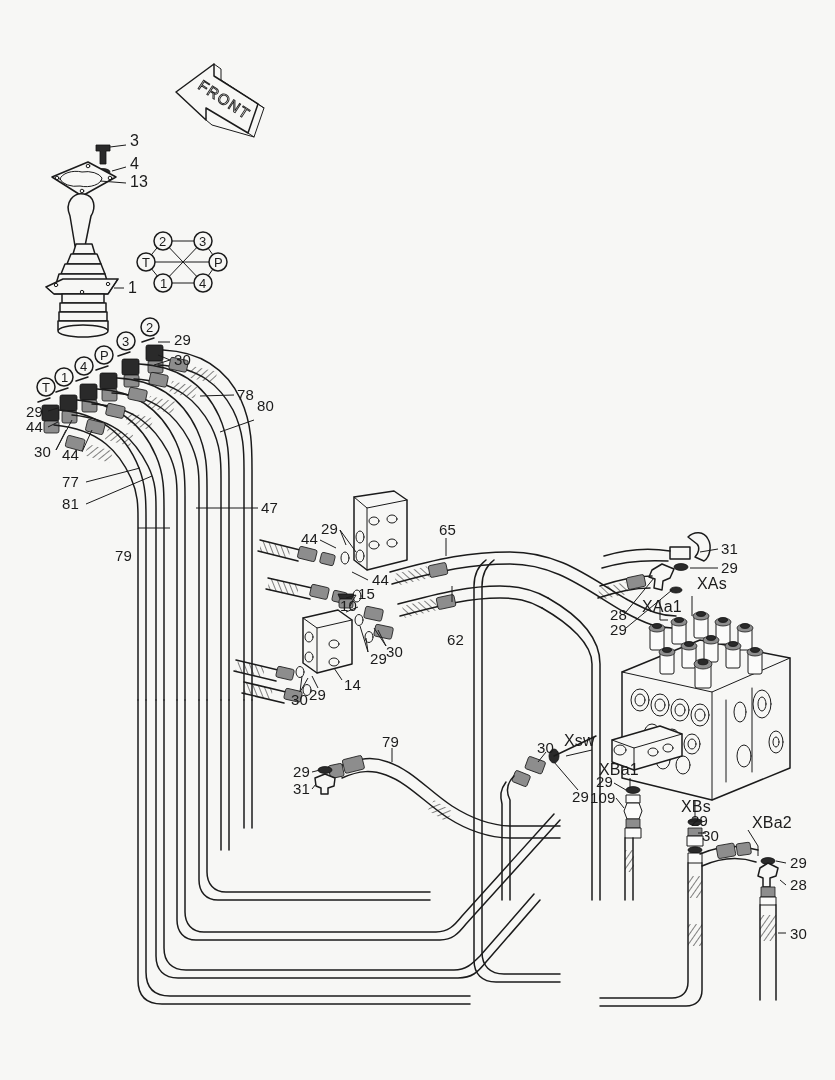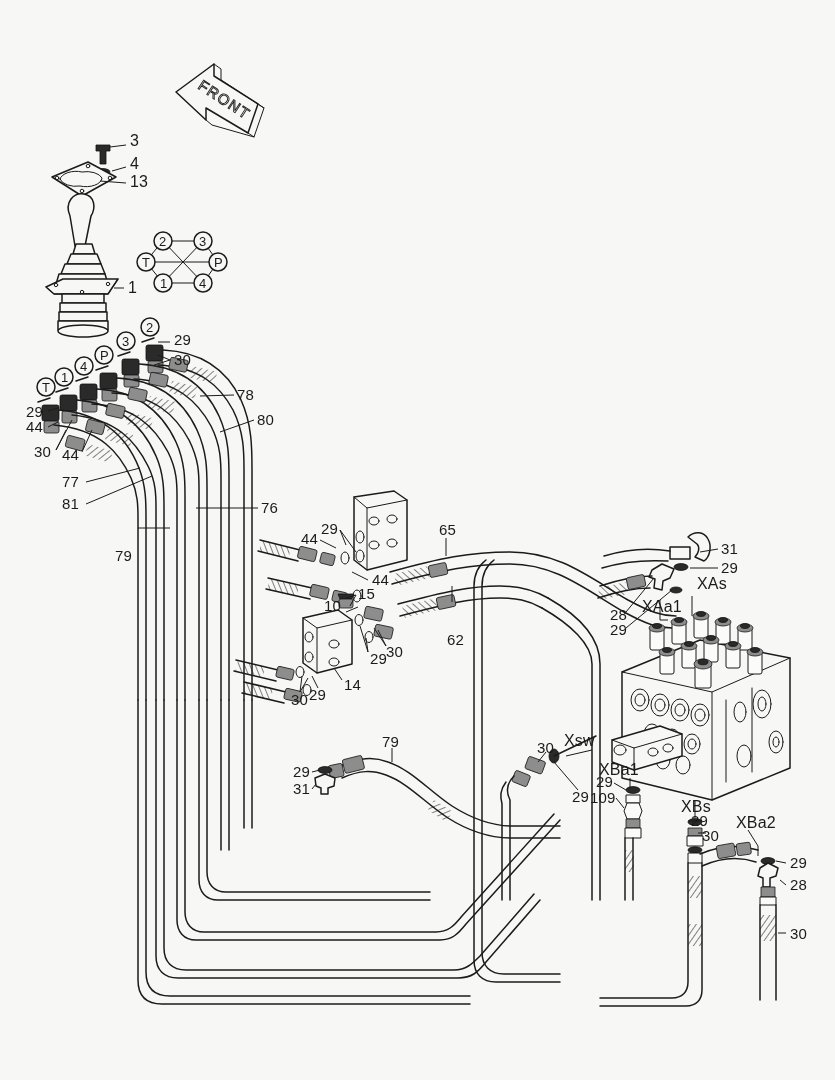--- a/index.html
+++ b/index.html
@@ -529,29 +529,29 @@
 
 <div class="lbl" style="left:174px;top:332px">29</div>
 <div class="lbl" style="left:174px;top:352px">30</div>
 <div class="lbl" style="left:26px;top:404px">29</div>
 <div class="lbl" style="left:26px;top:419px">44</div>
 <div class="lbl" style="left:34px;top:444px">30</div>
 <div class="lbl" style="left:62px;top:447px">44</div>
 <div class="lbl" style="left:62px;top:474px">77</div>
 <div class="lbl" style="left:62px;top:496px">81</div>
 <div class="lbl" style="left:237px;top:387px">78</div>
-<div class="lbl" style="left:257px;top:412px">80</div>
-<div class="lbl" style="left:261px;top:500px">76</div>
+<div class="lbl" style="left:257px;top:398px">80</div>
+<div class="lbl" style="left:261px;top:500px">47</div>
 <div class="lbl" style="left:115px;top:548px">79</div>
 
 <div class="lbl" style="left:321px;top:521px">29</div>
 <div class="lbl" style="left:301px;top:531px">44</div>
 <div class="lbl" style="left:372px;top:572px">44</div>
 <div class="lbl" style="left:358px;top:586px">15</div>
-<div class="lbl" style="left:324px;top:598px">10</div>
+<div class="lbl" style="left:340px;top:598px">10</div>
 <div class="lbl" style="left:370px;top:651px">29</div>
 <div class="lbl" style="left:386px;top:644px">30</div>
 <div class="lbl" style="left:344px;top:677px">14</div>
 <div class="lbl" style="left:291px;top:692px">30</div>
 <div class="lbl" style="left:309px;top:687px">29</div>
 
 <div class="lbl" style="left:439px;top:522px">65</div>
 <div class="lbl" style="left:447px;top:632px">62</div>
 
 <div class="lbl" style="left:721px;top:541px">31</div>
@@ -570,15 +570,15 @@
 <div class="lbl" style="left:702px;top:828px">30</div>
 <div class="lbl" style="left:790px;top:855px">29</div>
 <div class="lbl" style="left:790px;top:877px">28</div>
 <div class="lbl" style="left:790px;top:926px">30</div>
 
 <div class="lbl big" style="left:697px;top:576px">XAs</div>
 <div class="lbl big" style="left:642px;top:599px">XAa1</div>
 <div class="lbl big" style="left:564px;top:733px">Xsw</div>
 <div class="lbl big" style="left:599px;top:762px">XBa1</div>
 <div class="lbl big" style="left:681px;top:799px">XBs</div>
-<div class="lbl big" style="left:736px;top:815px">XBa2</div>
+<div class="lbl big" style="left:752px;top:815px">XBa2</div>
 
 </div>
 
 </body></html>

